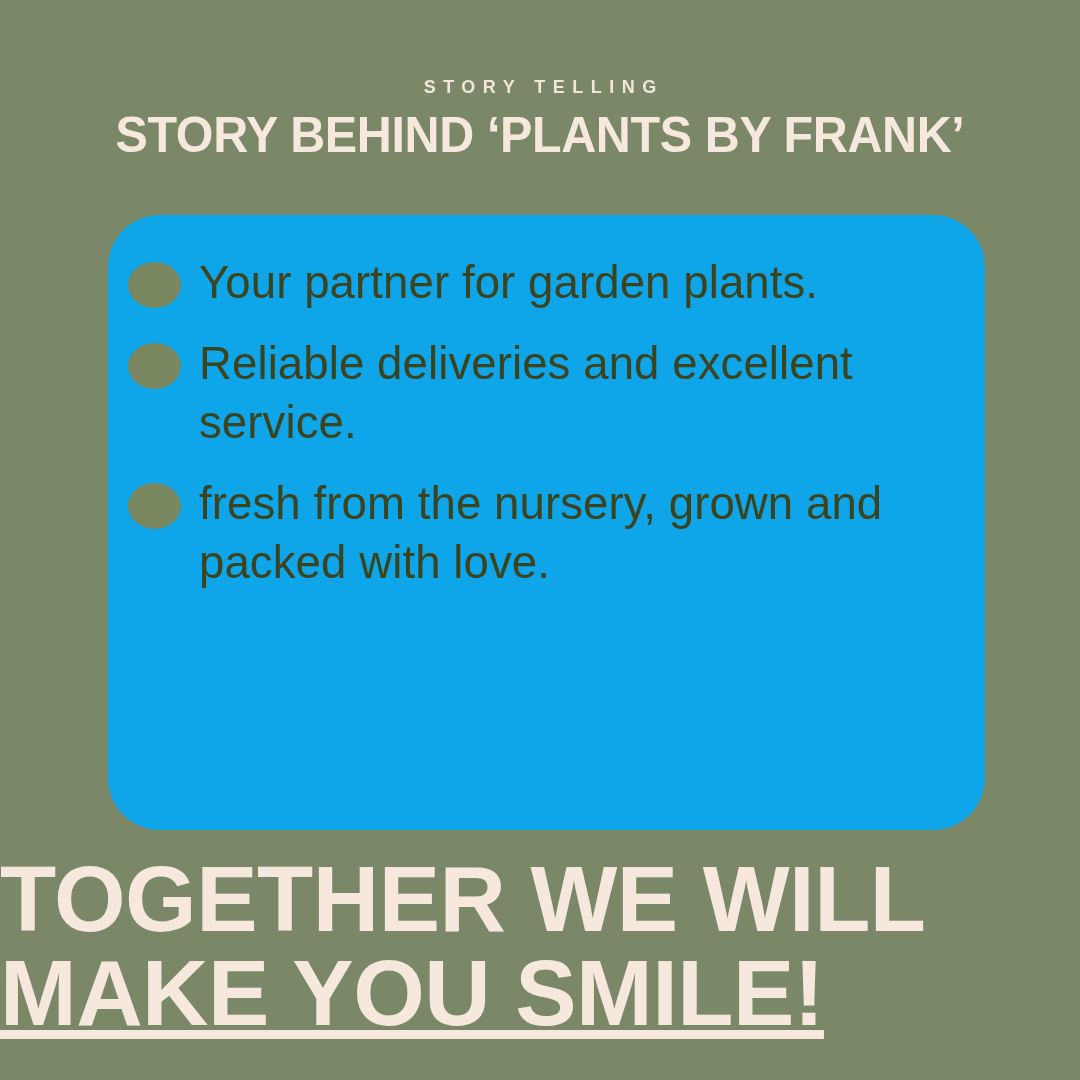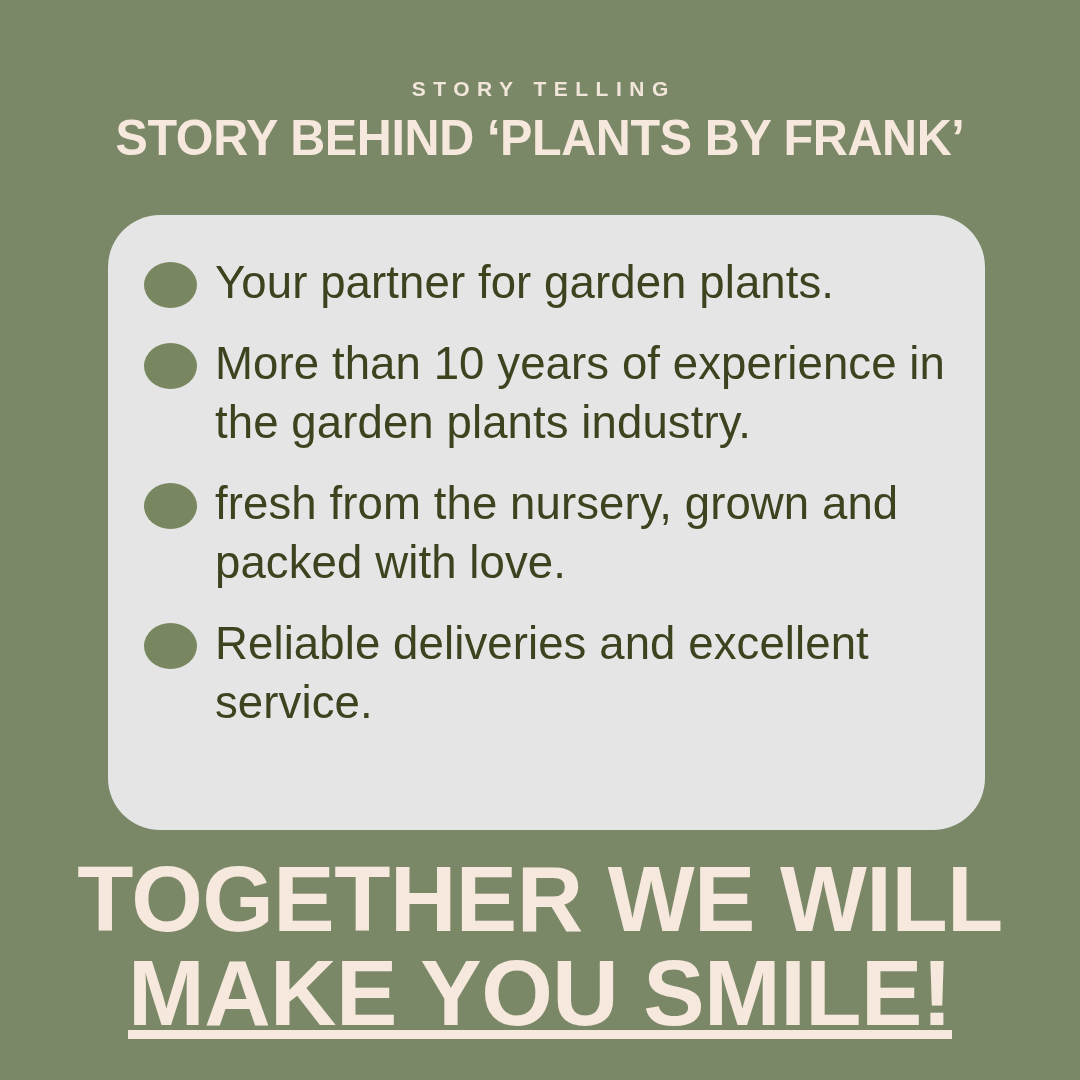--- a/index.html
+++ b/index.html
@@ -28,21 +28,21 @@
     position: absolute;
     top: 78px;
     left: 0;
     width: 1080px;
     text-align: center;
   }
 
   .eyebrow {
     color: #f2e6da;
     font-family: "Liberation Sans", sans-serif;
-    font-size: 21px;
+    font-size: 18px;
     font-weight: 600;
     letter-spacing: 7.5px;
     line-height: 1;
     margin: 0 0 14px 0;
     text-indent: 7.5px;
   }
 
   .headline-top {
     color: #f6e8dc;
     font-family: "Liberation Sans Narrow", "Liberation Sans", sans-serif;
@@ -56,24 +56,24 @@
     transform-origin: center center;
   }
 
   
   .card {
     position: absolute;
     left: 108px;
     top: 215px;
     width: 877px;
     height: 615px;
-    background: #e5e5e5;
+    background: #0ea5e9;
     border-radius: 52px;
     box-sizing: border-box;
-    padding: 38px 20px 20px 20px;
+    padding: 38px 20px 20px 4px;
   }
 
   .bullet-list {
     list-style: none;
     margin: 0;
     padding: 0;
   }
 
   .bullet-item {
     position: relative;
@@ -111,21 +111,20 @@
   .bullet-item.tight {
     margin-bottom: 4px;
   }
 
   
   .footer {
     position: absolute;
     left: 0;
     top: 862px;
     width: 1080px;
-    text-align: center;
   }
 
   .footer-line {
     color: #f6e8dc;
     font-family: "Liberation Sans Narrow", "Liberation Sans", sans-serif;
     font-size: 92px;
     font-weight: 700;
     line-height: 74px;
     letter-spacing: -0.5px;
     margin: 0;
@@ -149,34 +148,30 @@
   </div>
 
   <div class="card">
     <ul class="bullet-list">
 
       <li class="bullet-item">
         <span class="bullet-dot"></span>
         <span class="bullet-text">Your partner for garden plants.</span>
       </li>
 
-      <li class="bullet-item">
-        <span class="bullet-dot"></span>
-        <span class="bullet-text">More than 10 years of experience in the garden plants industry.</span>
-      </li>
 
 
       <li class="bullet-item">
         <span class="bullet-dot"></span>
-        <span class="bullet-text">fresh from the nursery, grown and packed with love.</span>
+        <span class="bullet-text">Reliable deliveries and excellent service.</span>
       </li>
 
       <li class="bullet-item">
         <span class="bullet-dot"></span>
-        <span class="bullet-text">Reliable deliveries and excellent service.</span>
+        <span class="bullet-text">fresh from the nursery, grown and packed with love.</span>
       </li>
 
     </ul>
   </div>
 
   <div class="footer">
     <p class="footer-line">TOGETHER WE WILL</p>
     <p class="footer-line second">MAKE YOU SMILE!</p>
   </div>
 

